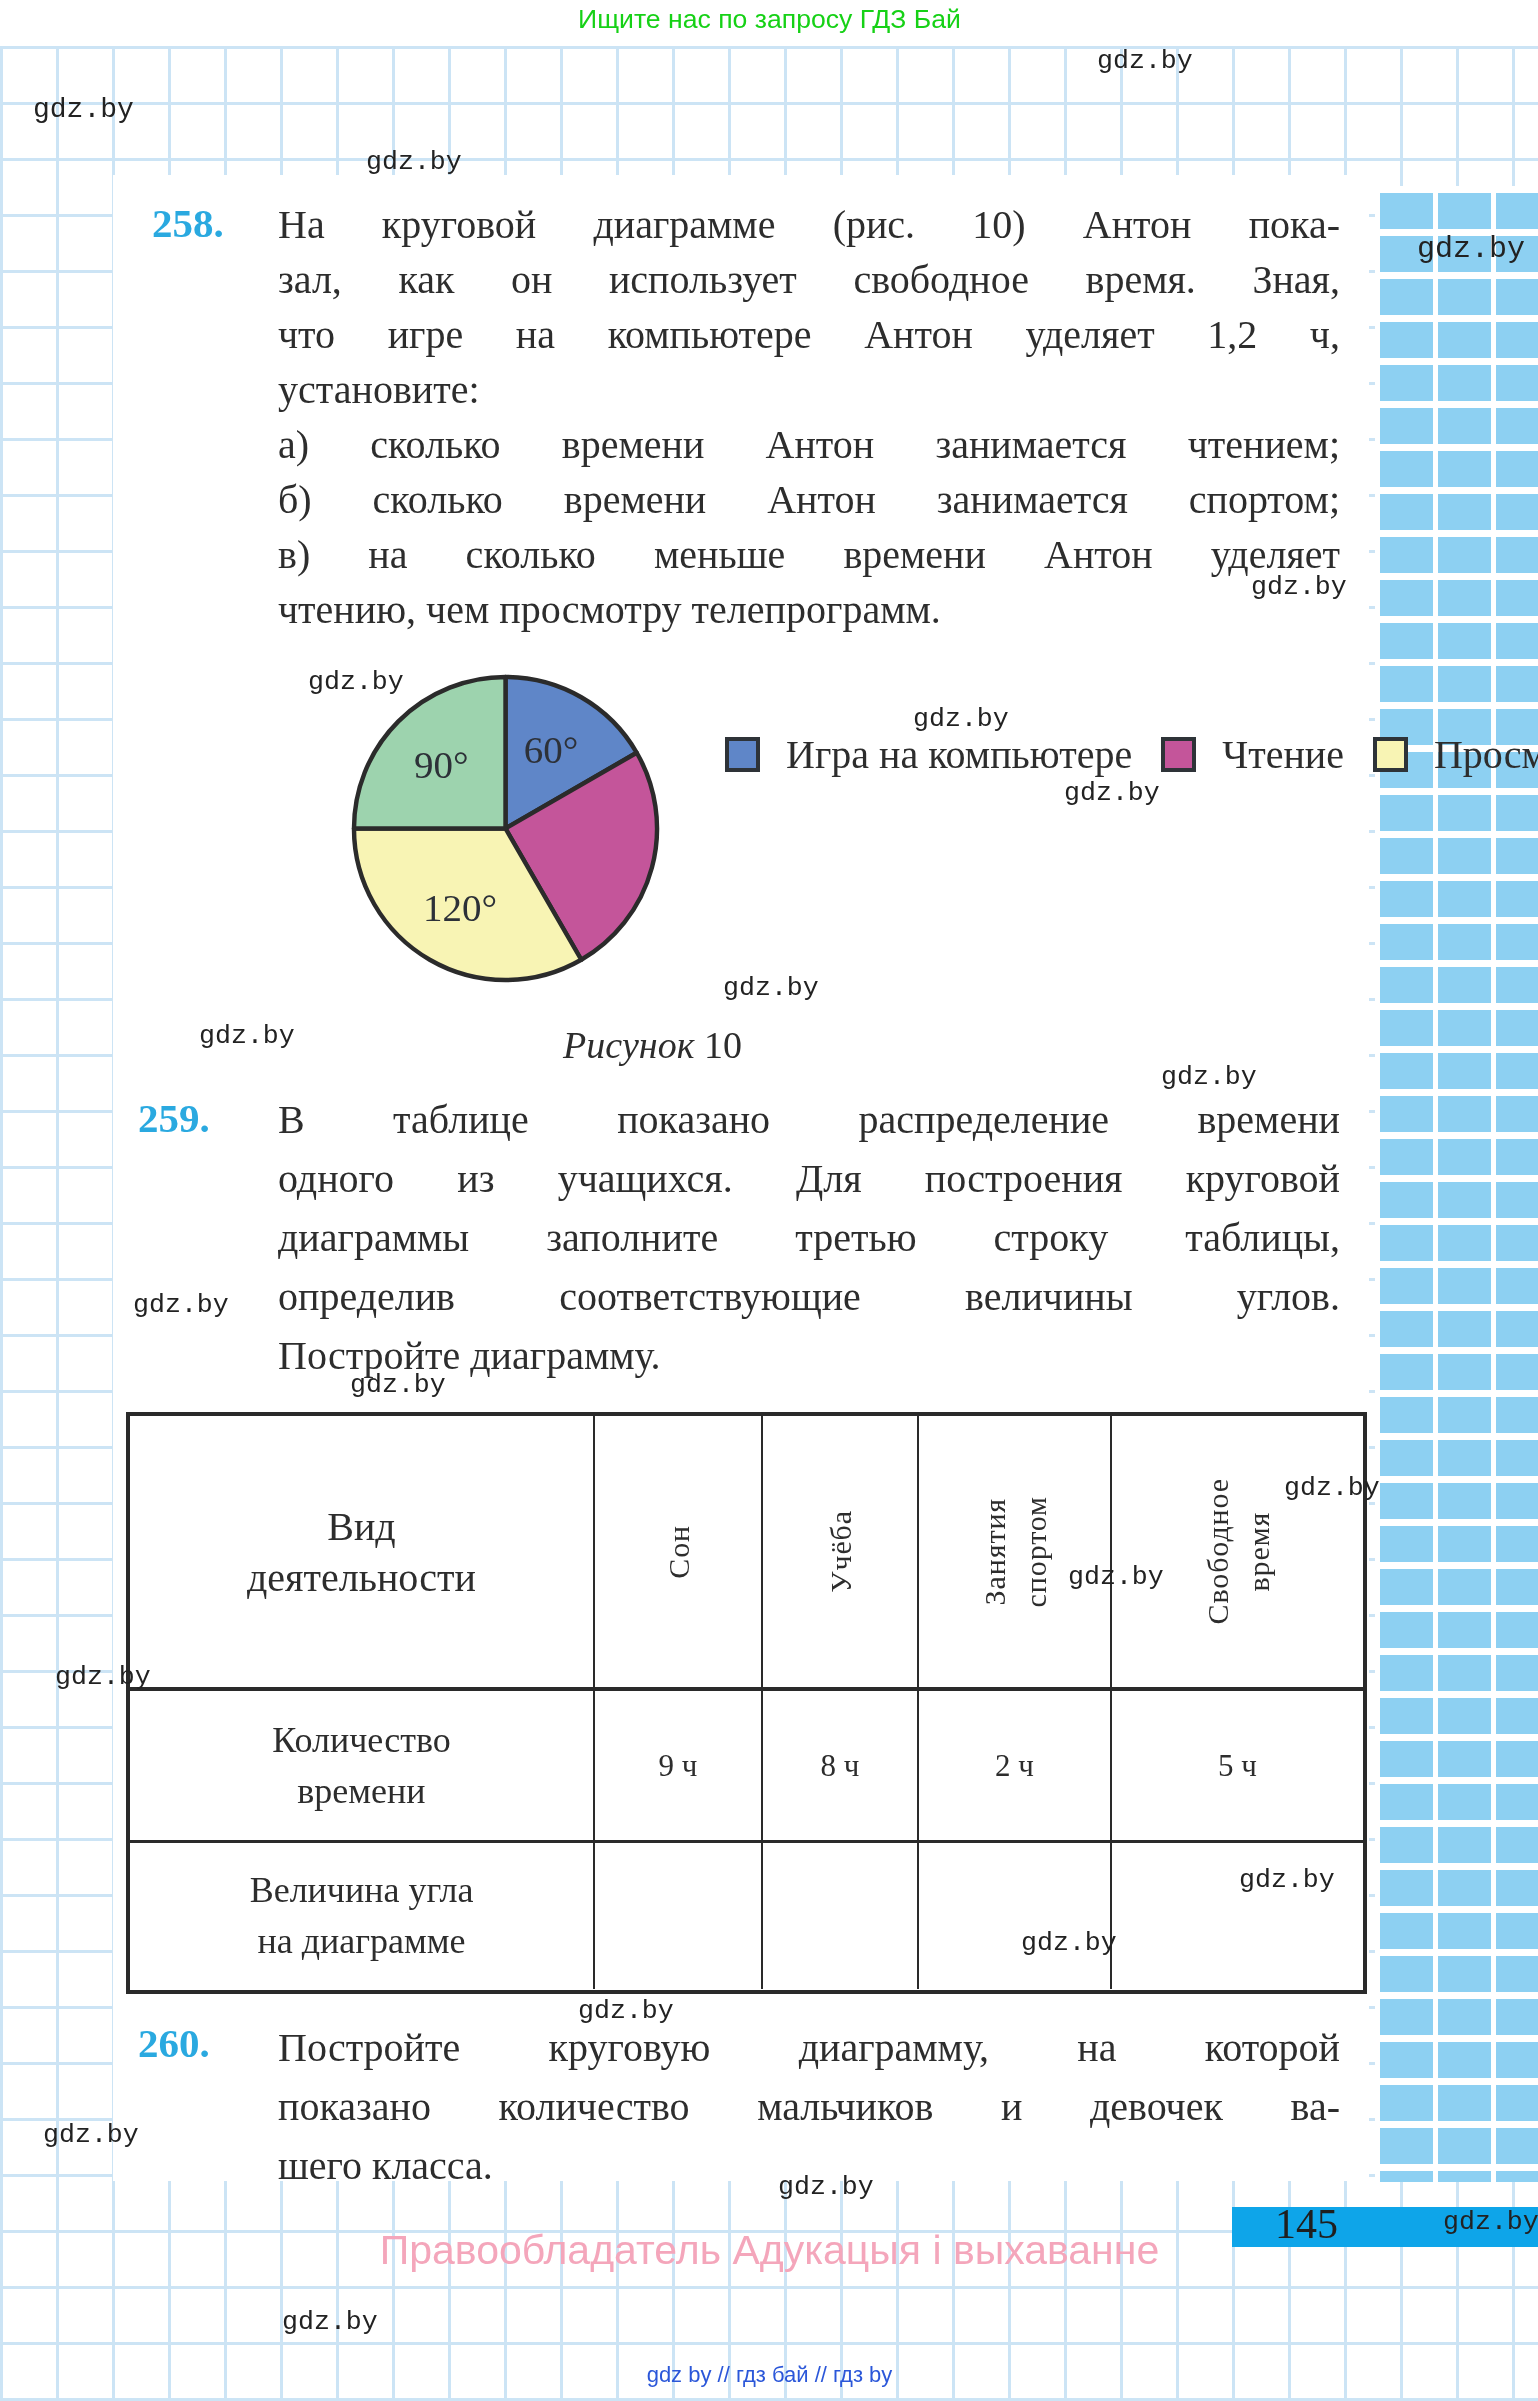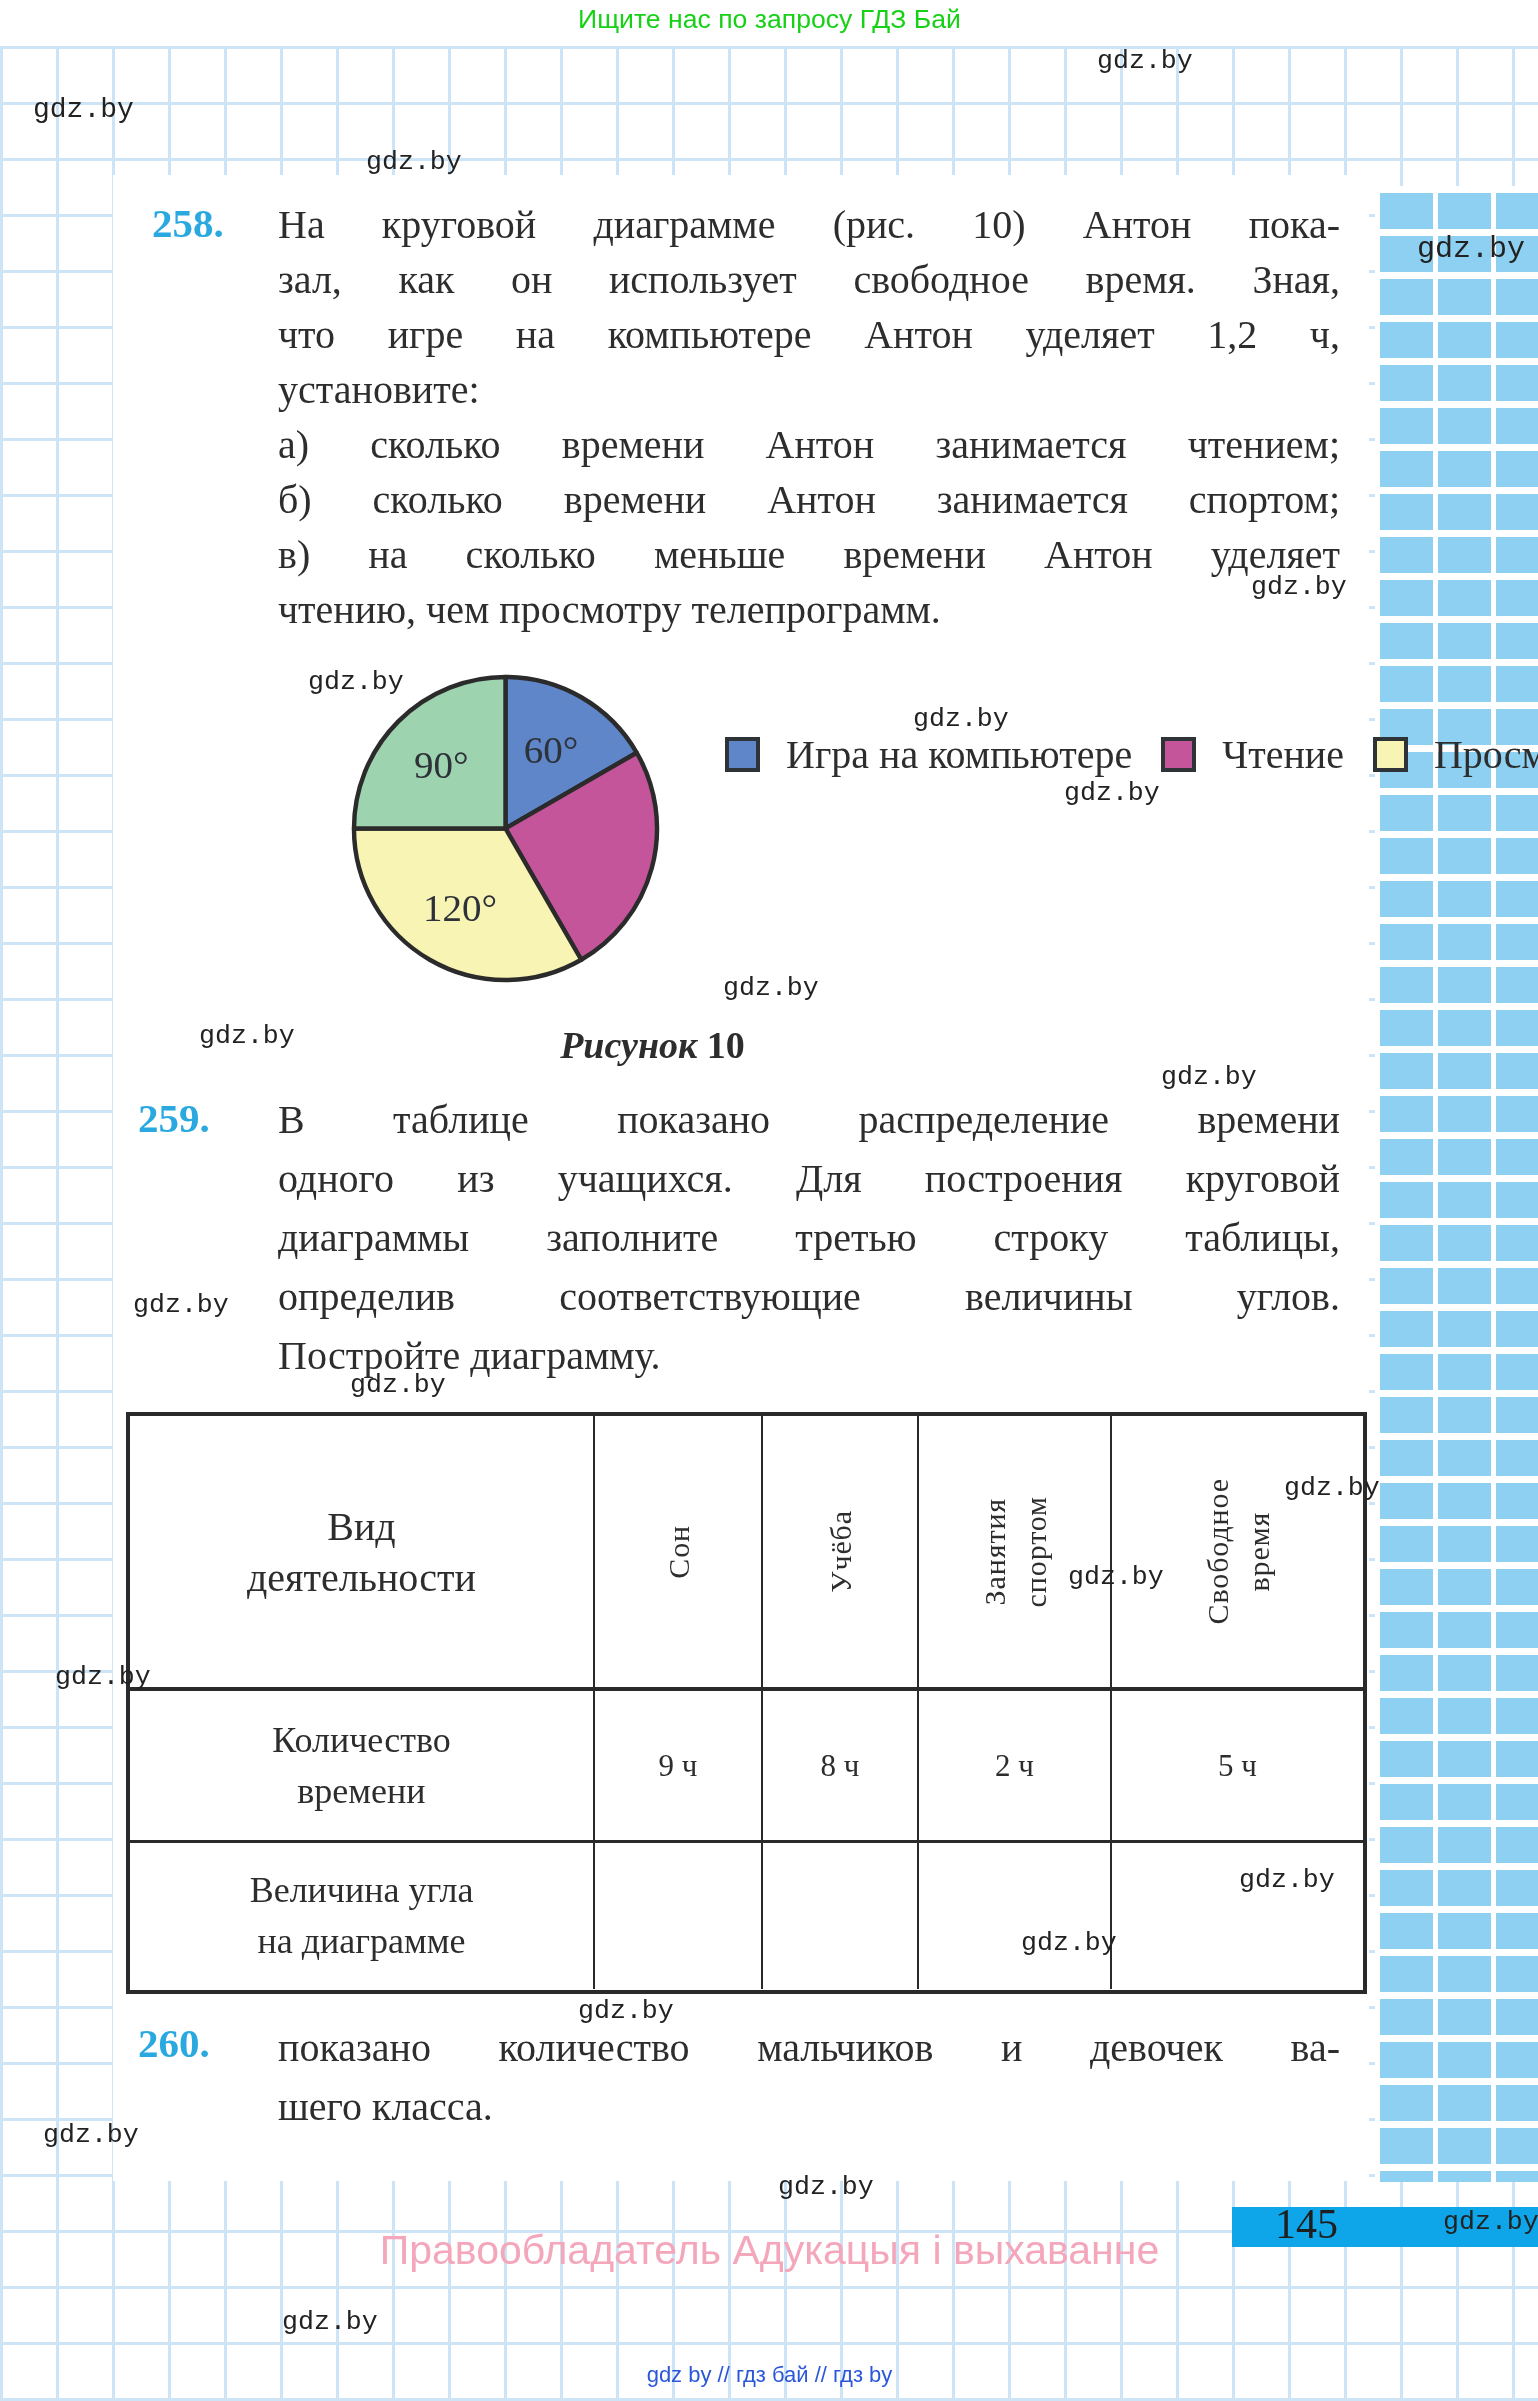--- a/index.html
+++ b/index.html
@@ -38,21 +38,21 @@
   .tline{text-align:justify;text-align-last:left;}
   .tline.j{text-align-last:justify;}
 
   #pie-svg{position:absolute;left:346px;top:669px;width:319px;height:319px;}
 
   .legend{position:absolute;left:725px;top:737px;display:flex;flex-direction:row;gap:29px;}
   .legend-row{display:flex;align-items:center;height:35px;}
   .swatch{width:35px;height:35px;border:4.4px solid #2e3338;box-sizing:border-box;flex:none;}
   .legend-label{margin-left:26px;font-size:40px;white-space:nowrap;color:#2d2d2d;}
 
-  .caption{position:absolute;left:381px;top:1023px;width:543px;text-align:center;font-size:38px;color:#2d2d2d;font-weight:bold;}
+  .caption{position:absolute;left:381px;top:1023px;width:543px;text-align:center;font-size:38px;color:#2d2d2d;}
   .cap-i{font-style:italic;}
 
   
   .ttable{position:absolute;left:126px;top:1412px;width:1241px;height:582px;
     box-sizing:border-box;border:4.4px solid #2a2a2a;background:#fff;
     display:grid;grid-template-columns:465px 168px 156px 193px 251px;
     grid-template-rows:275px 152px 146px;}
   .cell{box-sizing:border-box;border-right:2.7px solid #2a2a2a;border-bottom:3.5px solid #2a2a2a;
     display:flex;align-items:center;justify-content:center;flex-direction:column;}
   .cell.lastcol{border-right:none;}
@@ -202,20 +202,21 @@
     <div class="cell lastrow">
         <span class="rval"></span>
       </div>
     <div class="cell lastrow lastcol">
         <span class="rval"></span>
       </div>
   </div>
 
   <div class="pnum" id="n260">260.</div>
   <div class="pblock" id="t260">
+      <div class="tline j">Постройте круговую диаграмму, на которой</div>
       <div class="tline j">показано количество мальчиков и девочек ва-</div>
       <div class="tline">шего класса.</div>
     </div>
 
   <div class="pageband">
     <span class="pagenum">145</span>
   </div>
   <div class="copyright">Правообладатель Адукацыя і выхаванне</div>
   <div class="footer-links">gdz by // гдз бай // гдз by</div>
 

